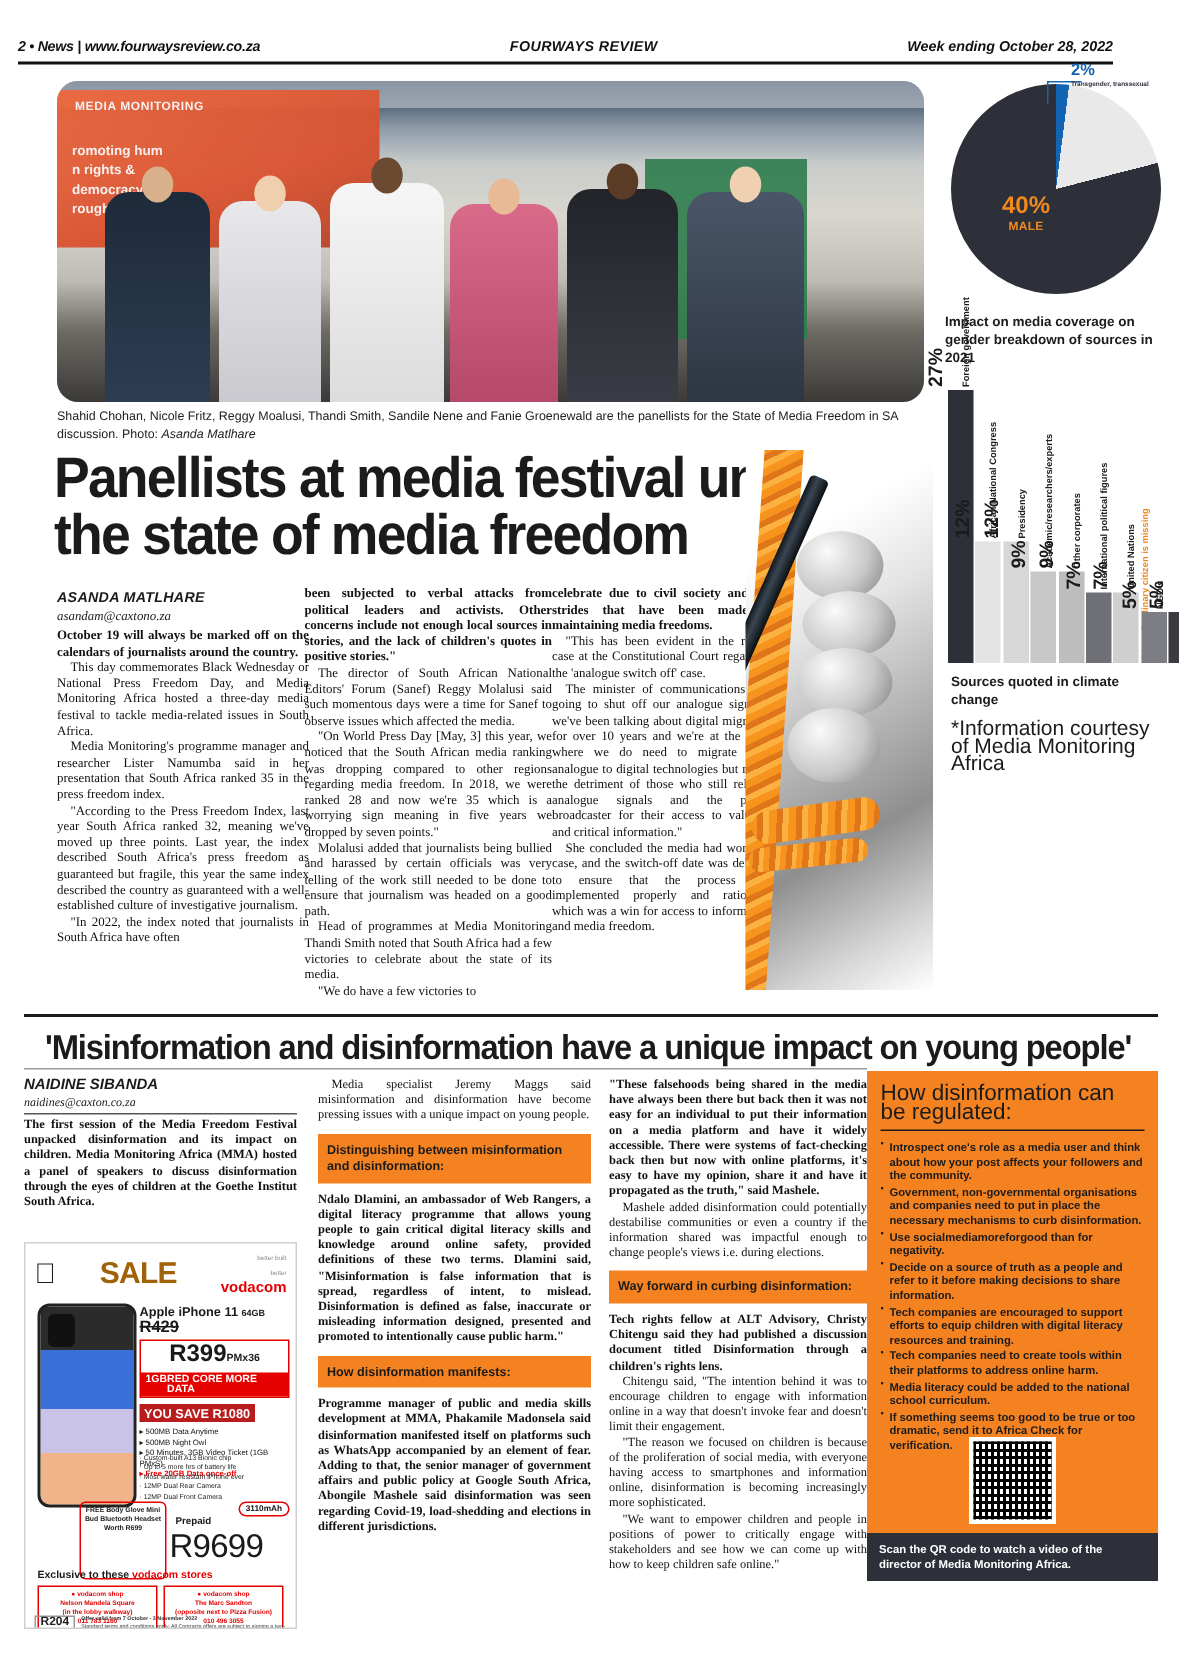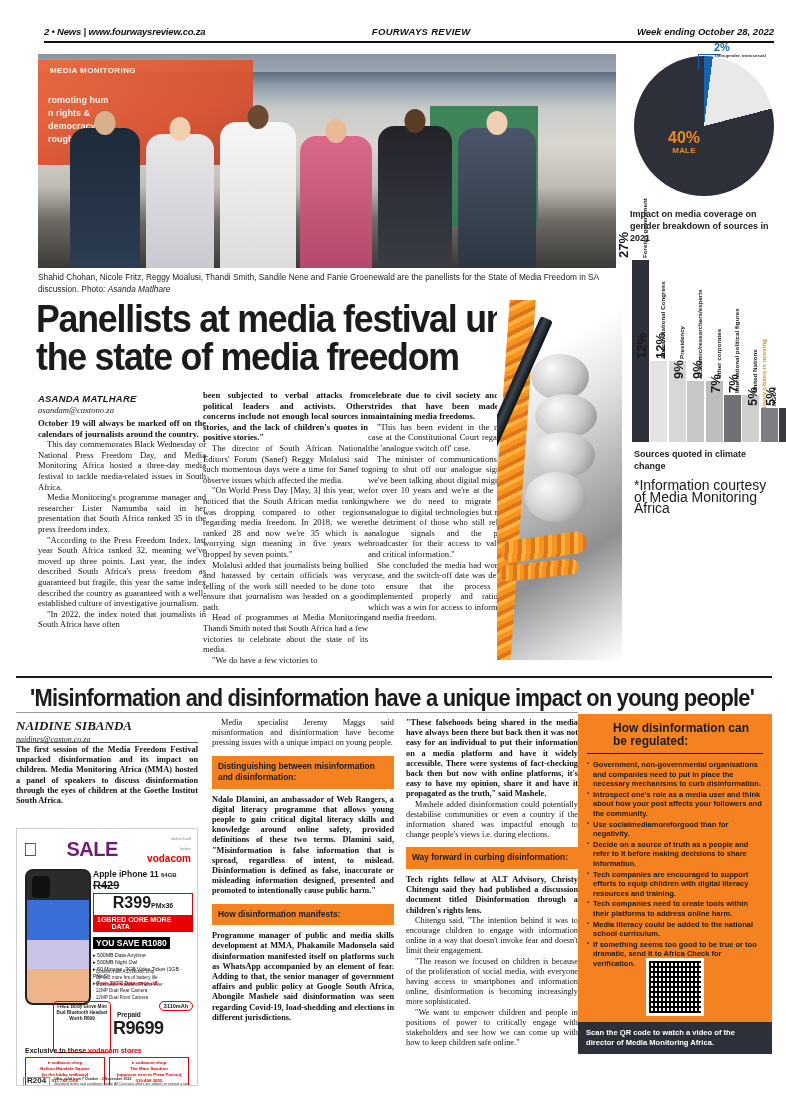--- a/index.html
+++ b/index.html
@@ -1,28 +1,28 @@
 <!DOCTYPE html>
 <html><head>
 <meta charset="utf-8">
 <style>
   html,body{margin:0;padding:0;background:#ffffff;}
   body{width:786px;height:1113px;position:relative;font-family:"Liberation Serif",serif;color:#1a1a1a;overflow:hidden;}
 
   
-  #masthead{position:absolute;left:44px;top:26px;width:730px;height:22px;}
+  #masthead{position:absolute;left:12px;top:26px;width:730px;height:22px;}
   #masthead .mh-row{display:flex;justify-content:space-between;align-items:baseline;
         font-family:"Liberation Sans",sans-serif;font-weight:bold;font-size:9.5px;color:#111;}
   #masthead .mh-left{letter-spacing:-.2px;font-style:italic;}
   #masthead .mh-center{font-style:italic;letter-spacing:.3px;}
   #masthead .mh-right{font-style:italic;}
   #masthead .mh-rule{border-bottom:2.2px solid #111;margin-top:4px;}
 
   
-  #photo-block{position:absolute;left:38px;top:54px;width:578px;height:214px;overflow:hidden;}
+  #photo-block{position:absolute;left:38px;top:54px;width:578px;height:214px;overflow:hidden;border-radius:14px;}
   .photo-bg{position:absolute;inset:0;background:
       linear-gradient(180deg,#3a4a5e 0%,#5a6b7d 8%,#8a98a6 14%, #aab3bb 20%, #c9ccca 26%, #d9d6cf 42%, #bfbcb6 62%, #6d6a64 78%, #3b3a37 100%);}
   .photo-banner{position:absolute;left:0;top:6px;width:215px;height:105px;background:linear-gradient(160deg,#f0683c,#d94f2c 60%,#b63f22);opacity:.93;}
   .photo-banner .bn-t{position:absolute;left:12px;top:6px;color:#fff;font-family:"Liberation Sans",sans-serif;
        font-size:8px;font-weight:bold;letter-spacing:.4px;opacity:.95;}
   .photo-banner .bn-b{position:absolute;left:10px;top:34px;color:#fff;font-family:"Liberation Sans",sans-serif;
        font-size:9px;line-height:13px;font-weight:600;opacity:.92;}
   .photo-green{position:absolute;right:78px;top:52px;width:108px;height:120px;background:#2f7d4e;opacity:.9;}
   .photo-green .circ{position:absolute;left:28px;top:28px;width:56px;height:56px;border-radius:50%;
        border:9px solid #fff;opacity:.85;}
@@ -112,74 +112,74 @@
       border-radius:8px;transform:rotate(-6deg);}
 
   
   .hr-thin{position:absolute;background:#1b1b1b;}
 
   
   #headline2{position:absolute;left:30px;top:686px;width:742px;
       font-family:"Liberation Sans",sans-serif;font-weight:bold;font-size:23px;line-height:25px;
       letter-spacing:-.8px;color:#1b1b1b;transform:scaleX(.95);transform-origin:left top;white-space:nowrap;}
   #byline2{position:absolute;left:16px;top:718px;width:180px;font-family:"Liberation Sans",sans-serif;}
-  #byline2 .bl-name{font-weight:bold;font-style:italic;font-size:13px;font-family:Liberation Serif, serif;}
+  #byline2 .bl-name{font-weight:bold;font-style:italic;font-size:10px;}
   #byline2 .bl-mail{font-family:"Liberation Serif",serif;font-style:italic;font-size:8px;margin-top:1px;}
   #s2c1{left:16px;top:745px;width:182px;font-size:8.3px;line-height:10.2px;}
   #s2c2{left:212px;top:718px;width:182px;font-size:8.3px;line-height:10.2px;}
   #s2c3{left:406px;top:718px;width:172px;font-size:8.3px;line-height:10.2px;}
   .subhead{background:#f58220;color:#1b1b1b;font-family:"Liberation Sans",sans-serif;font-weight:bold;
       font-size:8.4px;line-height:11.5px;padding:5px 6px;margin:7px 0 6px 0;text-indent:0;text-align:left;}
 
   
   #panel{position:absolute;left:578px;top:714px;width:194px;height:308px;background:#f58220;padding:8px 9px;
       box-sizing:border-box;font-family:"Liberation Sans",sans-serif;color:#1b1b1b;}
-  #panel .p-title{font-weight:bold;font-size:12px;line-height:13px;margin-left:26px;}
+  #panel .p-title{font-weight:normal;font-size:15px;line-height:13px;}
   #panel .p-rule{border-bottom:1.8px solid #1b1b1b;margin:5px 0 6px 0;}
   #panel ul{margin:0;padding:0;list-style:none;}
   #panel li{font-size:7.5px;line-height:9.6px;font-weight:bold;margin-bottom:1px;padding-left:6px;position:relative;}
   #panel li:before{content:"\25AA";position:absolute;left:0;top:-1px;font-size:6px;}
   #qr{position:absolute;left:50%;transform:translateX(-50%);bottom:6px;width:52px;height:52px;background:#fff;padding:3px;}
   #qr .qrimg{width:100%;height:100%;
      background-image:
        repeating-linear-gradient(90deg,#000 0 2px,transparent 2px 4px),
        repeating-linear-gradient(0deg,#000 0 2px,transparent 2px 5px);
      background-blend-mode:multiply;}
   #qr-cap{position:absolute;left:578px;top:1022px;width:194px;background:#2e3039;color:#fff;
       font-family:"Liberation Sans",sans-serif;font-weight:bold;font-size:7.6px;line-height:10px;padding:6px 8px;box-sizing:border-box;}
 
   
   #ad{position:absolute;left:16px;top:828px;width:182px;height:258px;border:1px solid #cfcfcf;background:#fff;
       font-family:"Liberation Sans",sans-serif;box-sizing:border-box;overflow:hidden;}
   #ad .ad-top{display:flex;align-items:center;justify-content:space-between;padding:5px 6px 0 6px;}
   #ad .apple{font-size:19px;line-height:19px;}
-  #ad .sale{font-weight:bold;font-size:20px;letter-spacing:-.5px;color:#701a75;}
+  #ad .sale{font-weight:bold;font-size:20px;letter-spacing:-.5px;color:#a16207;}
   #ad .voda{color:#e60000;font-weight:bold;font-size:10px;text-align:right;line-height:10px;}
   #ad .voda small{display:block;color:#888;font-size:4.2px;font-weight:normal;}
   #ad .phone{position:absolute;left:8px;top:40px;width:62px;height:132px;border-radius:8px;
       background:linear-gradient(180deg,#2b2b2b 0 22%,#3a6fd8 22% 52%,#c9c3e8 52% 74%,#f0b48a 74% 100%);border:2px solid #222;}
   #ad .phone .cam{position:absolute;left:5px;top:5px;width:18px;height:22px;background:#111;border-radius:4px;}
   #ad .rgt{position:absolute;left:76px;top:40px;width:100px;}
   #ad .ap-name{font-weight:bold;font-size:8.5px;}
   #ad .ap-name .gb{font-size:6px;font-weight:bold;}
   #ad .was{font-weight:bold;font-size:11px;text-decoration:line-through;}
   #ad .pricebox{border:1.6px solid #e60000;margin-top:2px;}
   #ad .price{font-weight:bold;font-size:16px;text-align:center;line-height:18px;}
   #ad .price span{font-size:7px;}
   #ad .gb1{background:#e60000;color:#fff;font-weight:bold;font-size:7px;padding:1px 3px;display:flex;justify-content:space-between;}
-  #ad .save{background:#000000;color:#fff;font-weight:bold;font-size:8.5px;padding:1px 3px;margin-top:2px;display:inline-block;}
+  #ad .save{background:#b91c1c;color:#fff;font-weight:bold;font-size:8.5px;padding:1px 3px;margin-top:2px;display:inline-block;}
   #ad .blist{margin-top:2px;font-size:5.2px;line-height:7px;color:#111;}
   #ad .blist .free{color:#e60000;font-weight:bold;}
   #ad .specs{position:absolute;left:76px;top:140px;width:100px;font-size:4.6px;line-height:6.4px;color:#222;}
   #ad .mah{position:absolute;right:4px;top:172px;border:1px solid #e60000;border-radius:8px;font-size:5.5px;
       font-weight:bold;padding:1px 4px;color:#111;}
   #ad .freebox{position:absolute;left:36px;top:172px;width:58px;height:52px;border:1.4px solid #e60000;border-radius:4px;
       font-size:4.6px;font-weight:bold;line-height:6px;text-align:center;padding-top:2px;box-sizing:border-box;}
   #ad .prepaid{position:absolute;left:100px;top:182px;font-size:6.5px;font-weight:bold;}
-  #ad .bigprice{position:absolute;left:96px;top:189px;font-size:18px;font-weight:bold;letter-spacing:-.5px;}
+  #ad .bigprice{position:absolute;left:96px;top:189px;font-size:22px;font-weight:normal;letter-spacing:-.5px;}
   #ad .excl{position:absolute;left:8px;top:218px;font-size:7px;font-weight:bold;}
   #ad .excl .vd{color:#e60000;}
   #ad .stores{position:absolute;left:8px;top:228px;right:8px;display:flex;gap:4px;}
   #ad .store{flex:1;border:1.2px solid #e60000;color:#e60000;font-size:4.4px;line-height:6px;text-align:center;
       font-weight:bold;padding:2px 1px;}
   #ad .foot{position:absolute;left:6px;right:6px;top:248px;display:flex;gap:4px;font-size:3.6px;line-height:4.6px;color:#333;}
   #ad .r204{border:1px solid #999;font-size:8px;font-weight:bold;padding:1px 3px;color:#222;white-space:nowrap;}
 </style>
 </head>
 <body>
@@ -370,22 +370,22 @@
     <p class="noindent">Tech rights fellow at ALT Advisory, Christy Chitengu said they had published a discussion document titled Disinformation through a children's rights lens.</p>
     <p>Chitengu said, "The intention behind it was to encourage children to engage with information online in a way that doesn't invoke fear and doesn't limit their engagement.</p>
     <p>"The reason we focused on children is because of the proliferation of social media, with everyone having access to smartphones and information online, disinformation is becoming increasingly more sophisticated.</p>
     <p>"We want to empower children and people in positions of power to critically engage with stakeholders and see how we can come up with how to keep children safe online."</p>
   </div>
 
 <div id="panel">
   <div class="p-title">How disinformation can be regulated:</div>
   <div class="p-rule"></div>
   <ul id="panel-list">
+      <li>Introspect one's role as a media user and think about how your post affects your followers and the community.</li>
       <li>Government, non-governmental organisations and companies need to put in place the necessary mechanisms to curb disinformation.</li>
-      <li>Introspect one's role as a media user and think about how your post affects your followers and the community.</li>
       <li>Use socialmediamoreforgood than for negativity.</li>
       <li>Decide on a source of truth as a people and refer to it before making decisions to share information.</li>
       <li>Tech companies are encouraged to support efforts to equip children with digital literacy resources and training.</li>
       <li>Tech companies need to create tools within their platforms to address online harm.</li>
       <li>Media literacy could be added to the national school curriculum.</li>
       <li>If something seems too good to be true or too dramatic, send it to Africa Check for verification.</li>
     </ul>
   <div id="qr">
       <div class="qrimg"></div>
     </div>

